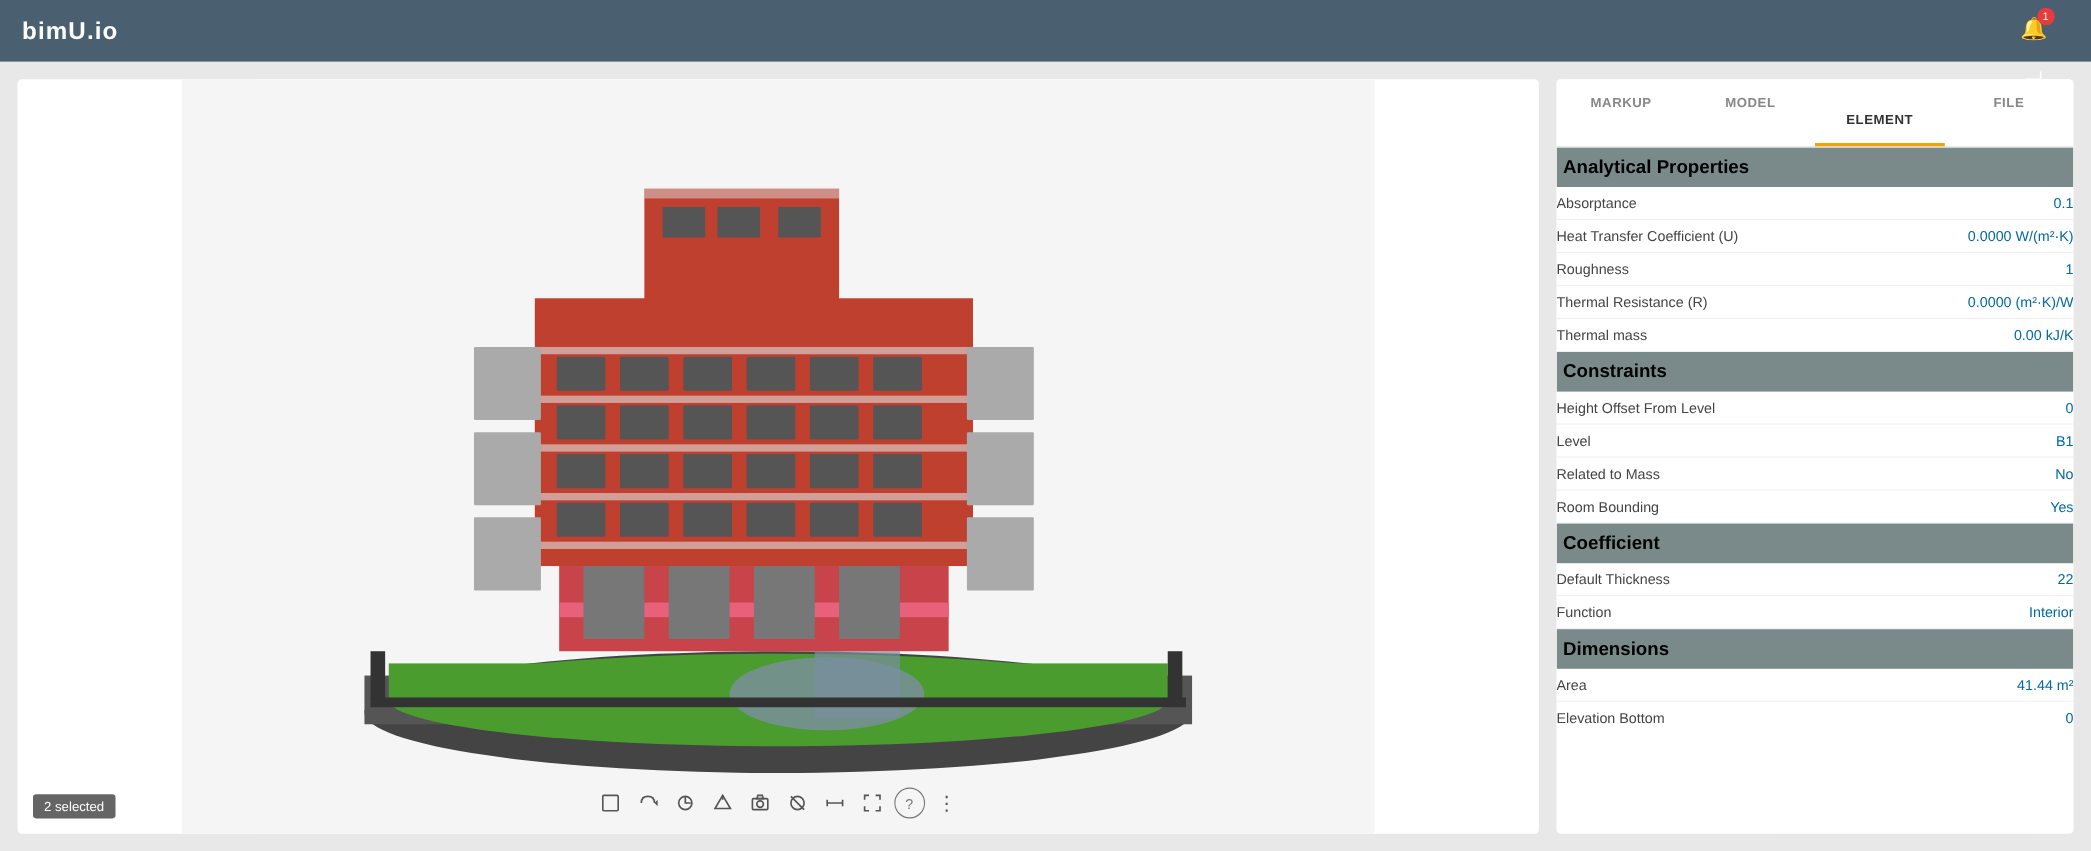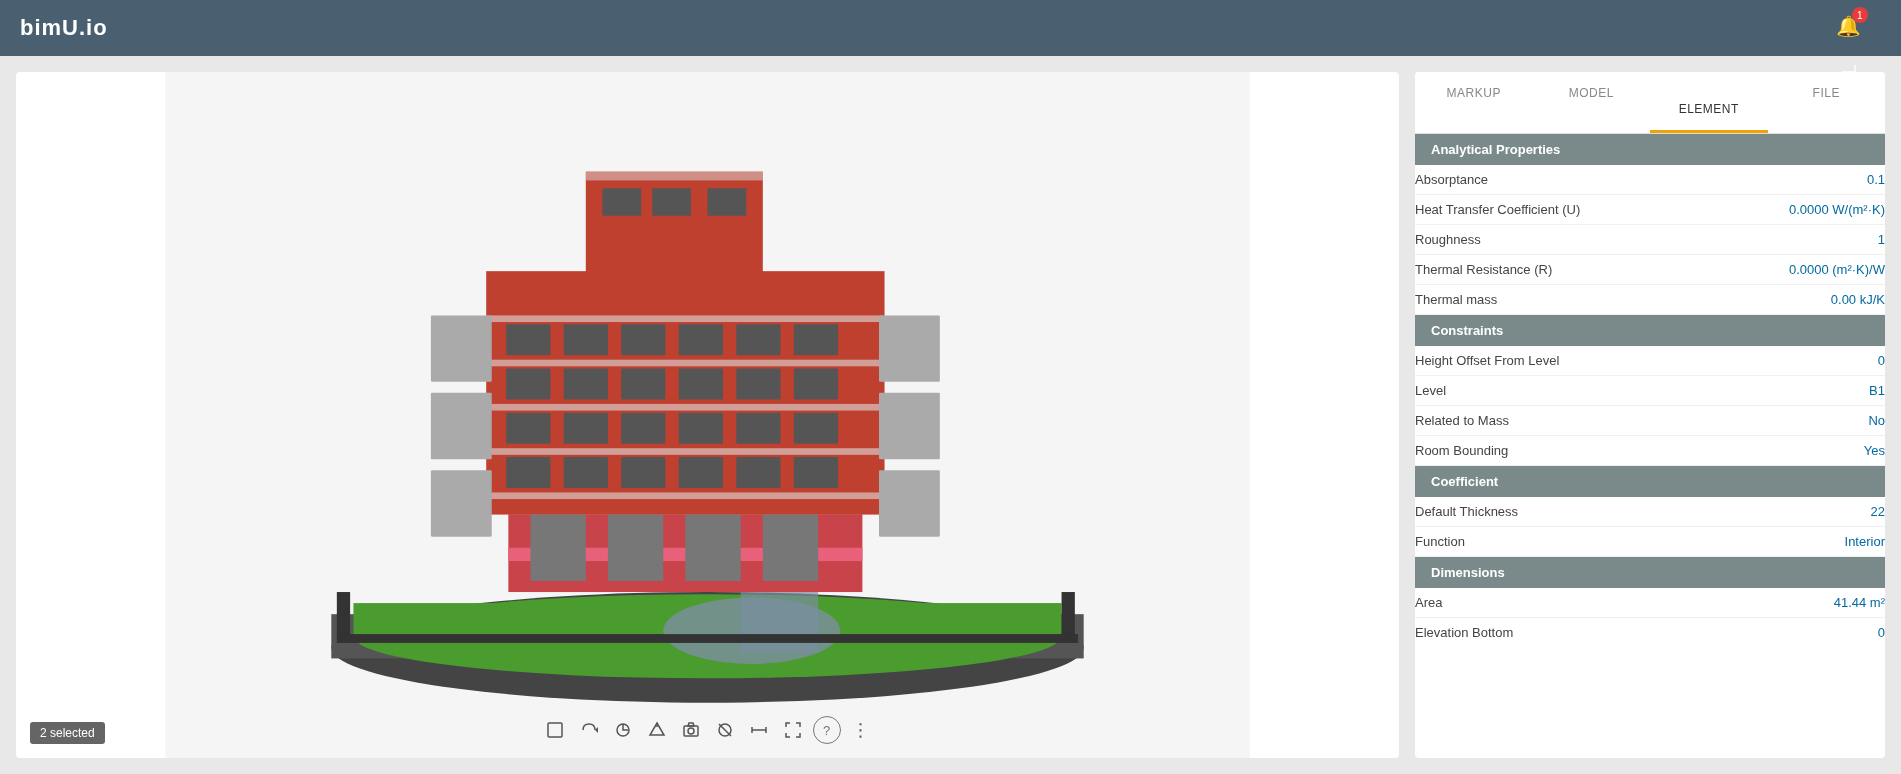--- a/index.html
+++ b/index.html
@@ -137,41 +137,41 @@
     .props-tabs {
       display: flex;
       border-bottom: 1px solid #ddd;
       background: white;
     }
     .props-tab {
       flex: 1;
       padding: 14px 8px;
       text-align: center;
       font-size: 12px;
-      font-weight: 400;
+      font-weight: 700;
       color: #888;
       cursor: pointer;
       letter-spacing: 0.5px;
       border-bottom: 3px solid transparent;
     }
     .props-tab.active {
       color: #333;
       border-bottom: 3px solid #f0a500;
       margin-top: 16px;
     }
     .props-body {
       flex: 1;
       overflow-y: auto;
     }
     .section-header {
       background: #7a8a8a;
-      color: #ffffff;
-      font-size: 13px;
+      color: #000000;
+      font-size: 17px;
       font-weight: 600;
-      padding: 8px 16px;
+      padding: 8px 6px;
     }
     .prop-row {
       display: flex;
       padding: 7px 0;
       border-bottom: 1px solid #f0f0f0;
       align-items: center;
       font-size: 13px;
     }
     .prop-row:last-child { border-bottom: none; }
     .prop-label {

